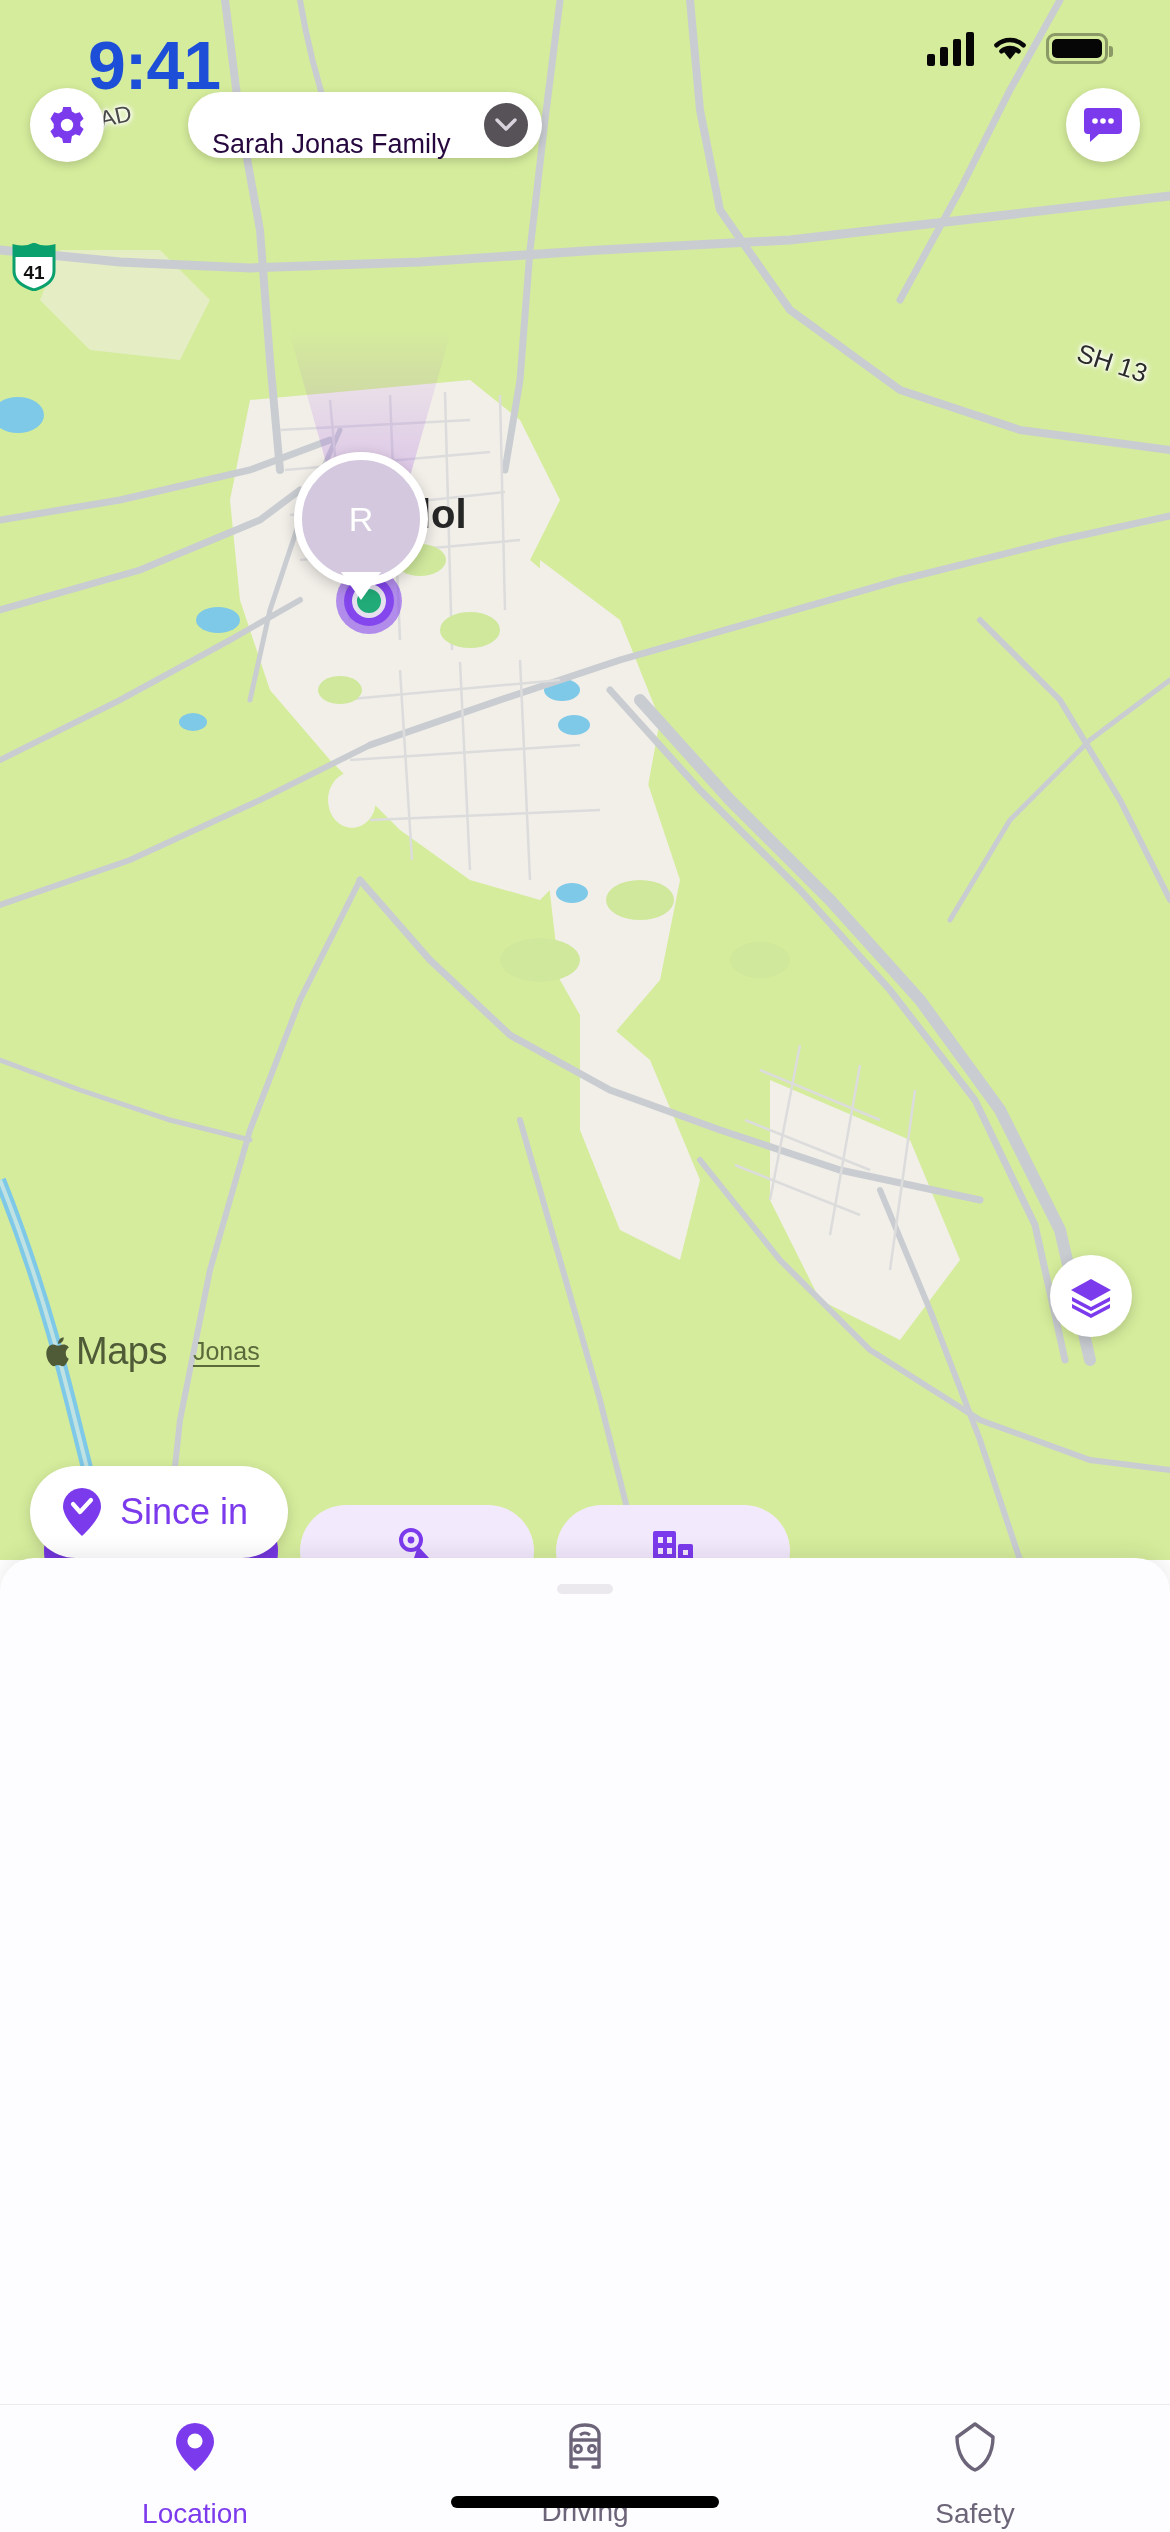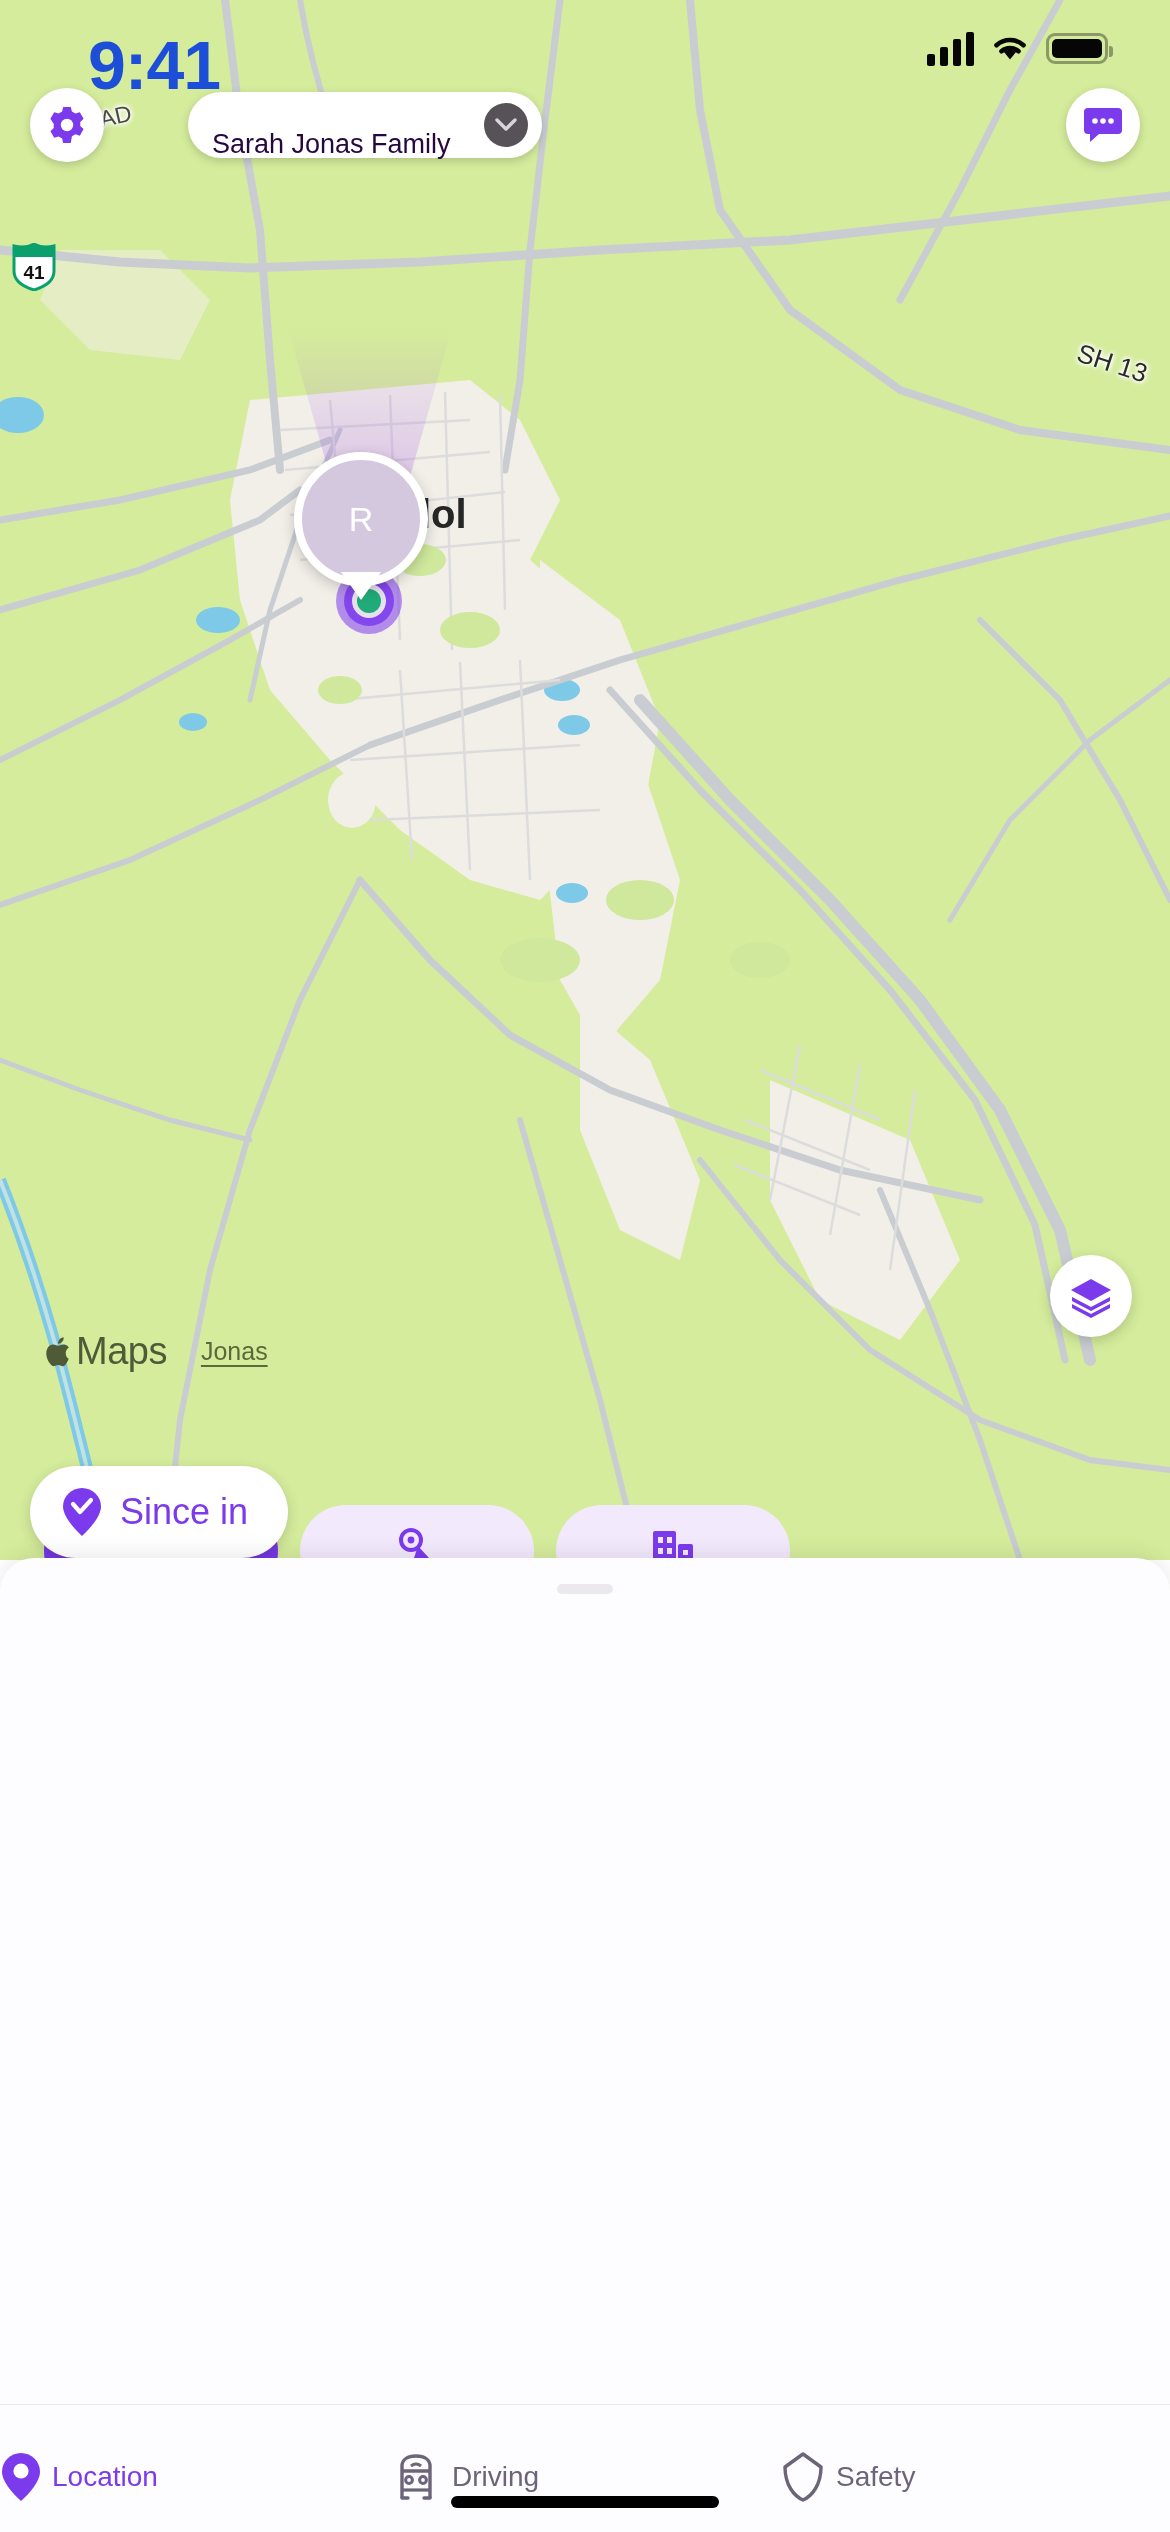--- a/index.html
+++ b/index.html
@@ -111,21 +111,21 @@
   .r2{ width:50px;height:50px; background:rgba(124,58,237,.85);}
   .r3{ width:34px;height:34px; background:#e7e1ef;}
   .r4{ width:24px;height:24px; background:#20ab78;}
 
   
   #cone { position:absolute; left:282px; top:318px; width:176px; height:300px; z-index:10; }
 
   
   #maps-attr {
     position:absolute; left:44px; top:1330px; z-index:20;
-    display:flex; align-items:center; gap:34px;
+    display:flex; align-items:center; gap:26px;
   }
   #maps-logo { display:flex; align-items:center; gap:2px; color:#4f5a37; }
   #maps-word { font-size:38px; color:#4f5a37; font-weight:400; letter-spacing:-.5px;}
   #legal-link {
     font-size:25px; color:#5a6a3a; text-decoration:underline;
     text-underline-offset:5px;
   }
 
   #checkin-btn {
     position:absolute; left:30px; top:1466px;
@@ -185,22 +185,22 @@
   #person-since { font-size:33px; color:#2d0a4e; line-height:1.3; }
   #person-warn { flex:none; margin-left:16px; }
 
   
   #tabbar {
     position:absolute; left:0; top:2404px; width:1170px; height:128px;
     background:#fdfcfe; border-top:1px solid #eceaef;
     display:flex; z-index:30;
   }
   .tab {
-    flex:1; display:flex; flex-direction:row;
-    align-items:center; justify-content:flex-start; padding-top:16px; gap:10px;
+    flex:1; display:flex; flex-direction:column;
+    align-items:center; justify-content:flex-start; padding-top:16px; gap:25px;
   }
   .tab span { font-size:28px; color:#6c6478; }
   .tab.active span { color:#7c3aed; }
 
   #home-indicator {
     position:absolute; left:50%; top:2496px; transform:translateX(-50%);
     width:268px; height:12px; border-radius:6px; background:#000; z-index:40;
   }
 </style>
 </head>

